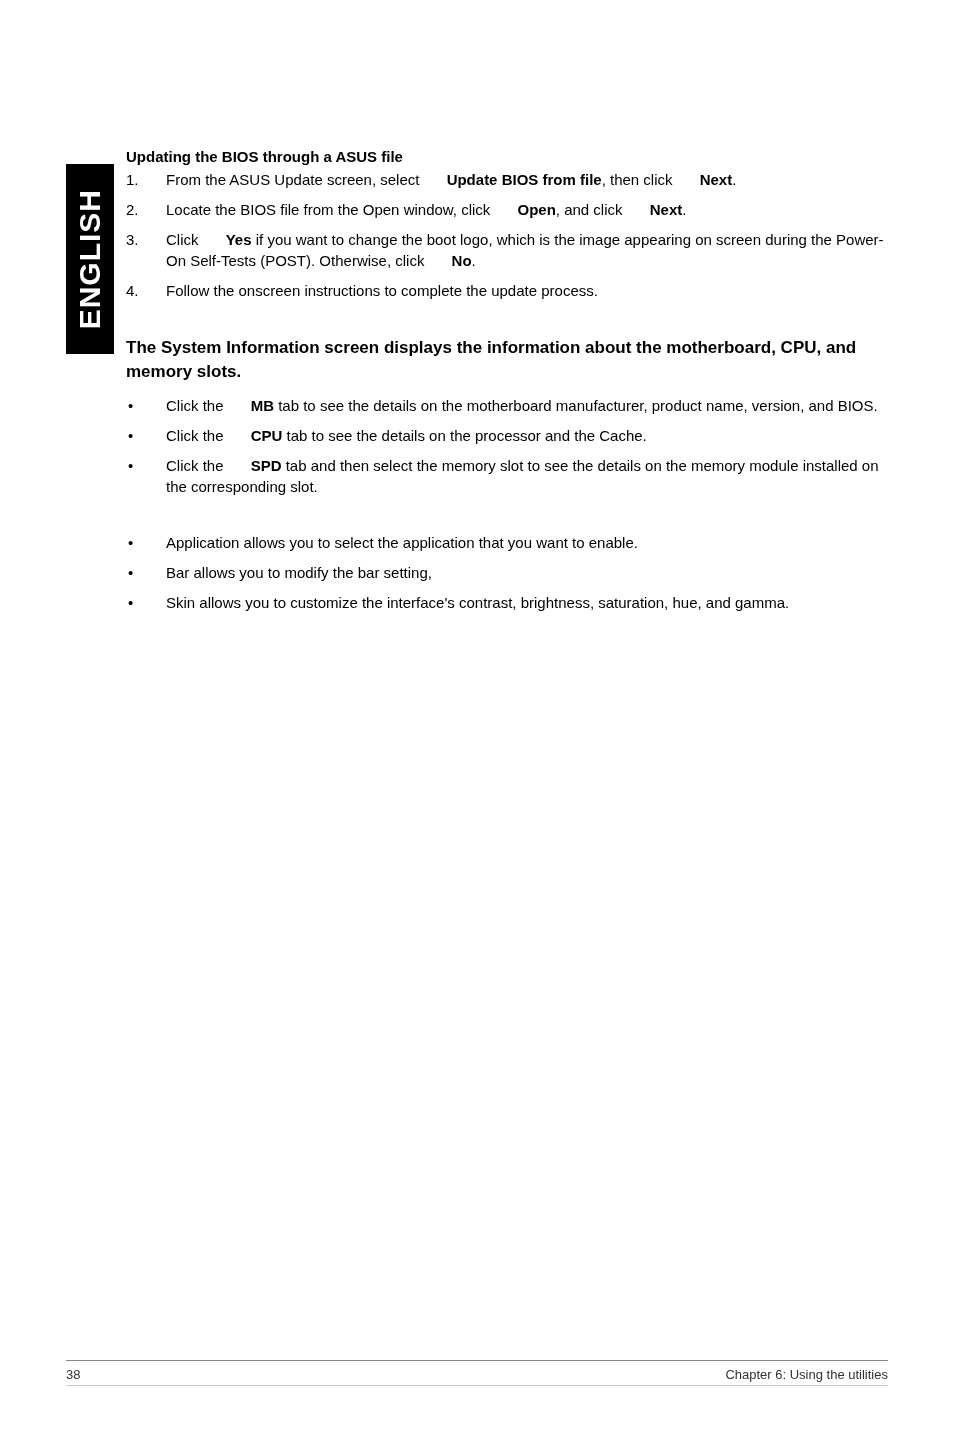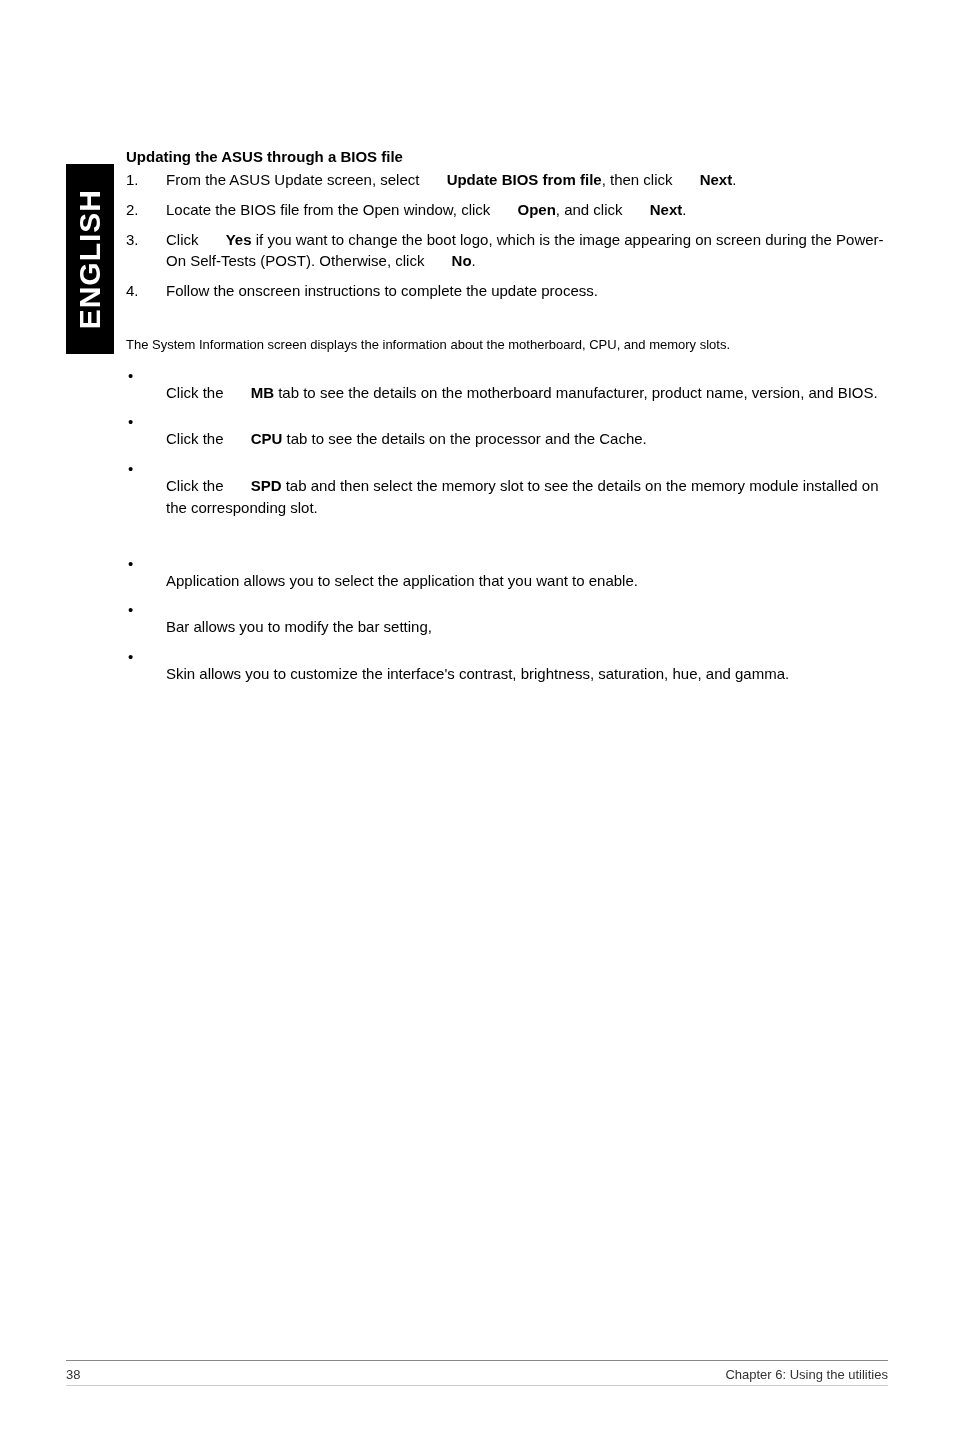--- a/index.html
+++ b/index.html
@@ -71,43 +71,43 @@
     }
     .ol-list .txt {
       flex: 1;
     }
     .h2 {
       font-size: 21px;
       font-weight: bold;
       margin-bottom: 8px;
     }
     .para {
-      font-size: 13px;
+      font-size: 17px;
       line-height: 1.45;
       margin-bottom: 10px;
+      font-weight: bold;
     }
     .ul-list {
       list-style: none;
       margin-bottom: 28px;
     }
     .ul-list li {
       display: flex;
       font-size: 15px;
       line-height: 1.45;
       margin-bottom: 8px;
     }
     .ul-list .bullet {
       width: 40px;
       flex-shrink: 0;
       text-align: left;
       padding-left: 2px;
     }
     .ul-list .txt {
       flex: 1;
-      margin-top: 17px;
     }
     .block {
       margin-bottom: 34px;
     }
     .footer {
       position: absolute;
       bottom: 56px;
       left: 66px;
       width: 822px;
       border-top: 1px solid #888;
@@ -128,21 +128,21 @@
 </head>
 <body>
 
 <div class="sidebar-tab">
   <span>ENGLISH</span>
 </div>
 
 <div class="content">
 
   <div class="block">
-    <div class="section-heading">Updating the ASUS through a BIOS file</div>
+    <div class="section-heading">Updating the BIOS through a ASUS file</div>
     <ol class="ol-list">
       <li>
         <span class="num">1.</span>
         <span class="txt"><span>From the ASUS Update screen, select </span><span class="bold">Update BIOS from file</span><span>, then click </span><span class="bold">Next</span><span>.</span></span>
       </li>
       <li>
         <span class="num">2.</span>
         <span class="txt"><span>Locate the BIOS file from the Open window, click </span><span class="bold">Open</span><span>, and click </span><span class="bold">Next</span><span>.</span></span>
       </li>
       <li>

